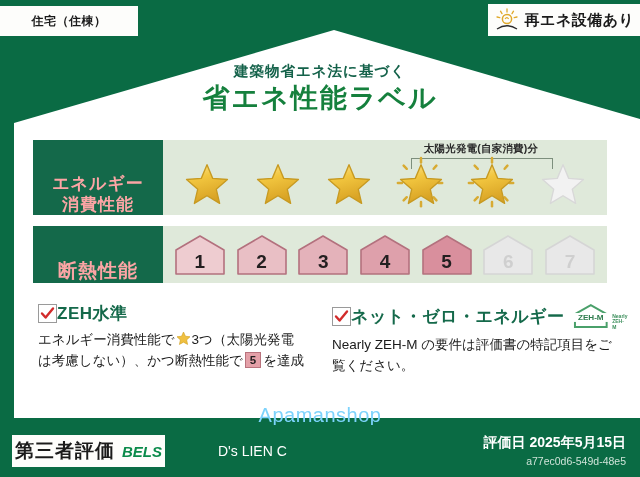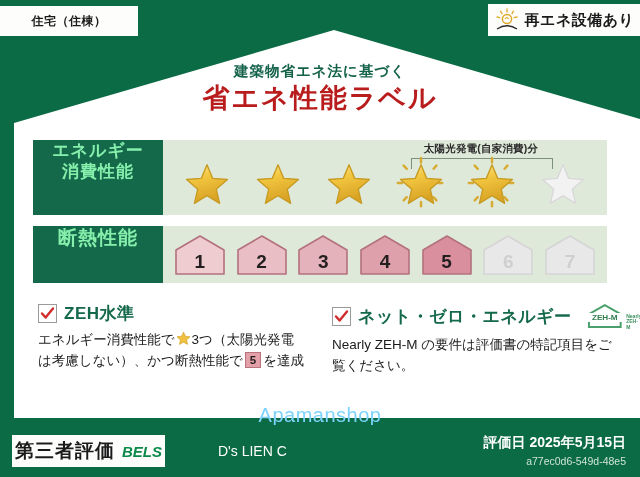--- a/index.html
+++ b/index.html
@@ -29,31 +29,31 @@
     padding-left:28px;
   }
   .card-inner{position:absolute;left:0;top:0;width:612px;height:388px;}
 
   .title-sub{
     position:absolute;top:32px;left:0;width:612px;text-align:center;
     color:#14624a;font-size:14.5px;font-weight:bold;letter-spacing:1px;
   }
   .title-main{
     position:absolute;top:50px;left:0;width:612px;text-align:center;
-    color:#b91c1c;font-size:27px;font-weight:bold;letter-spacing:2px;
+    color:#15803d;font-size:27px;font-weight:bold;letter-spacing:2px;
   }
 
   
   .row{position:absolute;left:19px;width:574px;display:flex;align-items:stretch;}
   #row-energy{top:110px;height:75px;}
   #row-insul{top:196px;height:57px;}
 
   .row-label{
-    background:#14694a;color:#86efac;font-weight:bold;text-align:center;
-    display:flex;flex-direction:column;align-items:center;justify-content:flex-start;
+    background:#14694a;color:#fca5a5;font-weight:bold;text-align:center;
+    display:flex;flex-direction:column;align-items:center;justify-content:flex-end;
     line-height:1.25;flex:0 0 130px;letter-spacing:1px;
   }
   #row-energy .row-label{font-size:17px;}
   #row-insul .row-label{font-size:19px;}
   .row-body{flex:1 1 auto;background:#dfe9da;position:relative;}
 
   
   .stars{position:absolute;left:0;top:0;right:0;bottom:0;display:flex;align-items:flex-end;
          justify-content:space-around;padding:0 8px 4px 8px;box-sizing:border-box;}
   .star-wrap{position:relative;width:60px;height:56px;display:flex;align-items:center;justify-content:center;}
@@ -73,21 +73,21 @@
   .hbox{position:relative;width:54px;height:44px;}
   .hbox svg{width:54px;height:44px;display:block;}
   .hnum{position:absolute;left:0;right:0;bottom:4px;text-align:center;
         font-size:19px;font-weight:bold;color:#231f20;}
   .hbox.off .hnum{color:#cfcfcf;}
 
   
   .zeh{position:absolute;top:272px;}
   #zeh-left{left:24px;width:288px;}
   #zeh-right{left:318px;width:286px;}
-  .zeh-head{display:flex;align-items:center;gap:7px;margin-bottom:5px;}
+  .zeh-head{display:flex;align-items:center;margin-bottom:5px;}
   .chk{width:17px;height:17px;border:1.6px solid #9a9a9a;background:#fff;position:relative;flex:0 0 17px;}
   .chk svg{position:absolute;left:1px;top:1px;width:15px;height:15px;}
   .zeh-title{font-size:17px;font-weight:bold;color:#14694a;letter-spacing:.5px;white-space:nowrap;}
   .zeh-body{font-size:13.5px;color:#1b1b1b;line-height:1.55;letter-spacing:0;}
   .inline-star{display:inline-block;width:15px;height:15px;vertical-align:-2px;margin:0 1px;}
   .num-chip{
     display:inline-block;background:#e4a0a8;border:1px solid #b9737d;color:#231f20;
     font-size:11.5px;font-weight:bold;padding:0 4px;margin:0 2px;vertical-align:1px;line-height:14px;
   }
   .zehm-logo{margin-left:6px;display:flex;align-items:flex-end;gap:2px;}

